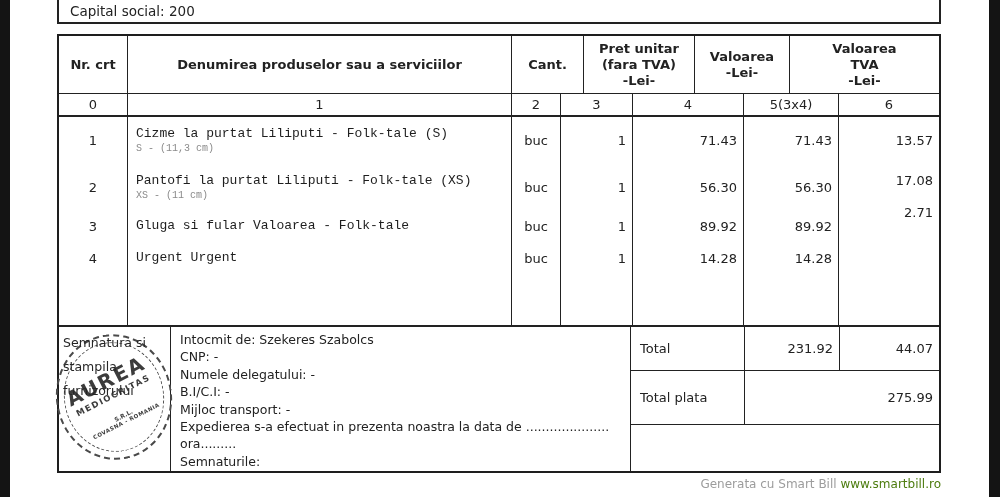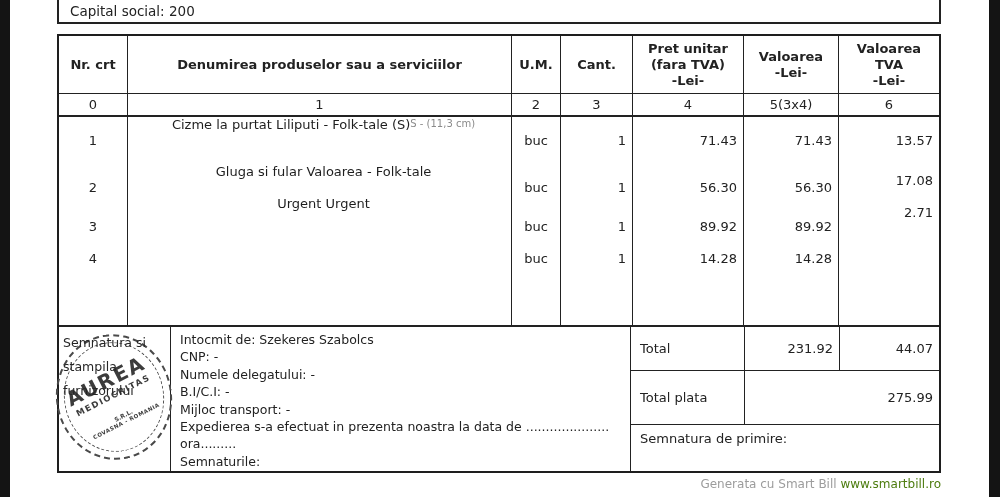--- a/index.html
+++ b/index.html
@@ -42,21 +42,21 @@
   .index-row .cell { align-items:center; justify-content:center; font-size:13px; }
 
   .items-area { flex:1; display:flex; border-bottom:2px solid #222; }
   .icol { display:flex; flex-direction:column; border-right:1px solid #222; }
   .icol.last { border-right:none; flex:1; }
   .irow { display:flex; width:100%; }
   .r1{ height:47px; } .r2{ height:46px; } .r3{ height:32px; } .r4{ height:32px; }
   .rf{ flex:1; }
   .num-c  { align-items:center; justify-content:center; font-size:13px; }
   .num-r  { align-items:center; justify-content:flex-end; padding-right:6px; font-size:13px; }
-  .name-c { flex-direction:row; justify-content:center; align-items:flex-start; padding-left:8px; }
+  .name-c { flex-direction:column; justify-content:center; align-items:flex-start; padding-left:8px;font-family:Liberation Mono, monospace; }
   .item-name { font-size:13px; line-height:16px; color:#1e1e1e; }
   .item-sub  { font-size:10px; line-height:13px; color:#8a8a8a; }
 
   
   .bottom-section { height:144px; display:flex; }
   .stamp-cell   { width:112px; border-right:1px solid #222; position:relative; }
   .details-cell { width:460px; border-right:1px solid #222; padding:4px 6px 8px 9px; }
   .details-cell div { font-size:12.5px; line-height:17.4px; white-space:nowrap; }
   .totals-cell { flex:1; display:flex; flex-direction:column; }
   .t-row { display:flex; width:100%; }
@@ -105,21 +105,20 @@
 
 <div class="capital-box">
   <span>Capital social: 200</span>
 </div>
 
 <div class="main-table">
 
   <div class="row header-row">
     <div class="cell c0">Nr. crt</div>
     <div class="cell c1">Denumirea produselor sau a serviciilor</div>
-    <div class="cell c2">U.M.</div>
     <div class="cell c3">Cant.</div>
     <div class="cell c4">Pret unitar
 (fara TVA)
 -Lei-</div>
     <div class="cell c5">Valoarea
 -Lei-</div>
     <div class="cell last">Valoarea
 TVA
 -Lei-</div>
   </div>
@@ -139,20 +138,24 @@
       <div class="irow r1 num-c">1</div>
       <div class="irow r2 num-c">2</div>
       <div class="irow r3 num-c">3</div>
       <div class="irow r4 num-c">4</div>
       <div class="irow rf"></div>
     </div>
     <div class="icol c1">
       <div class="irow r1 name-c">
         <div class="item-name">Cizme la purtat Liliputi - Folk-tale (S)</div>
         <div class="item-sub">S - (11,3 cm)</div>
+      </div>
+      <div class="irow r2 name-c">
+        <div class="item-name">Pantofi la purtat Liliputi - Folk-tale (XS)</div>
+        <div class="item-sub">XS - (11 cm)</div>
       </div>
       <div class="irow r3 name-c">
         <div class="item-name">Gluga si fular Valoarea - Folk-tale</div>
       </div>
       <div class="irow r4 name-c">
         <div class="item-name">Urgent Urgent</div>
       </div>
       <div class="irow rf"></div>
     </div>
     <div class="icol c2">
@@ -220,21 +223,20 @@
     <div class="totals-cell">
       <div class="t-row t-total">
         <div class="t-label">Total</div>
         <div class="t-val">231.92</div>
         <div class="t-tva">44.07</div>
       </div>
       <div class="t-row t-plata">
         <div class="t-label">Total plata</div>
         <div class="t-tva t-wide">275.99</div>
       </div>
-      <div class="t-prim">Semnatura de primire:</div>
     </div>
 
   </div>
 </div>
 
 <div class="footer">
   <span>Generata cu Smart Bill</span>
   <a href="#">www.smartbill.ro</a>
 </div>
 

